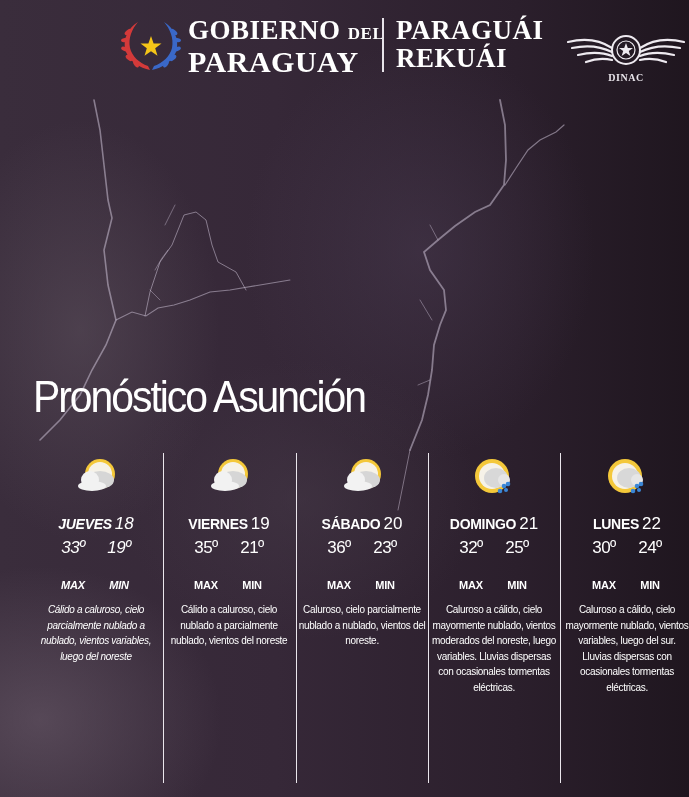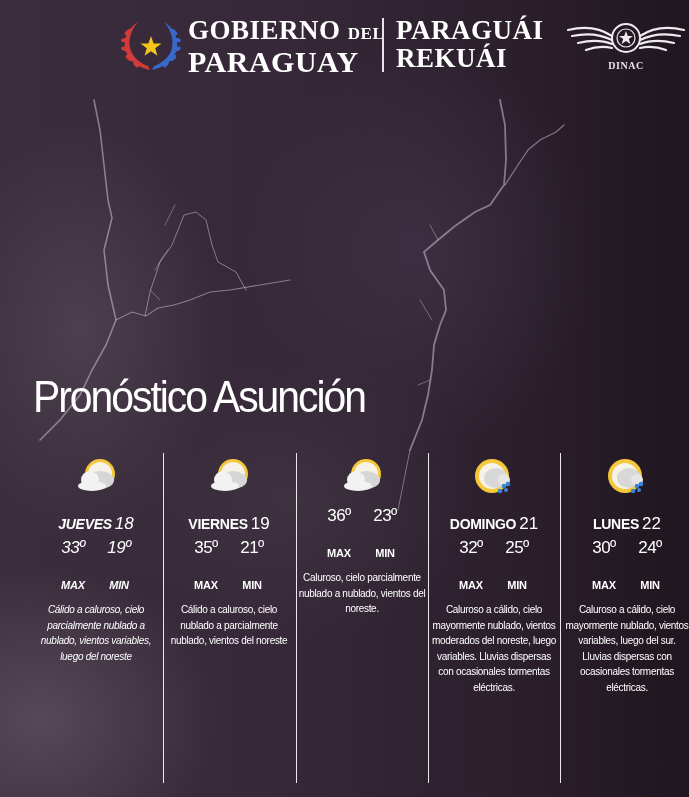--- a/index.html
+++ b/index.html
@@ -22,21 +22,21 @@
     font-weight: bold; color: #fff; line-height: 28px; white-space: nowrap;
   }
   .gov-line1 { font-size: 27px; letter-spacing: 0.5px; }
   .gov-line1 .small { font-size: 17px; letter-spacing: 0.5px; }
   .gov-line2 { font-size: 30px; letter-spacing: 0.5px; }
   .gov-sep { position: absolute; left: 262px; top: 6px; width: 2px; height: 54px; background: #e8e4ea; }
   .rek-text {
     position: absolute; left: 276px; top: 4px; font-family: "Liberation Serif", serif;
     font-weight: bold; font-size: 27px; line-height: 28px; white-space: nowrap; letter-spacing: 0.5px;
   }
-  .dinac { position: absolute; left: 564px; top: 16px; width: 124px; height: 60px; }
+  .dinac { position: absolute; left: 564px; top: 28px; width: 124px; height: 60px; }
   .dinac-label {
     position: absolute; left: 0; width: 124px; top: 44px; text-align: center;
     font-family: "Liberation Serif", serif; font-weight: bold; font-size: 10px; color: #e8e4ea; letter-spacing: 0.5px;
   }
 
   .title {
     position: absolute; left: 33px; top: 372px; font-size: 44px; font-weight: normal;
     letter-spacing: -2.2px; color: #fff; white-space: nowrap;
     transform: scaleX(0.93); transform-origin: left top;
   }
@@ -174,20 +174,21 @@
   <div class="divider" style="left:266px;"></div>
 
   <div class="day" style="left:266px;">
     <svg class="wx-icon" viewBox="0 0 48 48">
       <circle cx="28" cy="20" r="15" fill="#f4c83a"></circle>
       <circle cx="28" cy="20" r="12" fill="#f6f2e8"></circle>
       <ellipse cx="28" cy="26" rx="14" ry="9" fill="#d6d6d6"></ellipse>
       <circle cx="18" cy="26" r="9" fill="#f2f2f2"></circle>
       <ellipse cx="20" cy="32" rx="14" ry="5" fill="#f2f2f2"></ellipse>
     </svg>
+    <div class="day-name"><span class="dn">SÁBADO</span><span class="dd">20</span></div>
     <div class="temps">
       <div class="tcol">
           <div class="tval">36º</div>
           <div class="tlab">MAX</div>
         </div>
       <div class="tcol">
           <div class="tval">23º</div>
           <div class="tlab">MIN</div>
         </div>
     </div>

